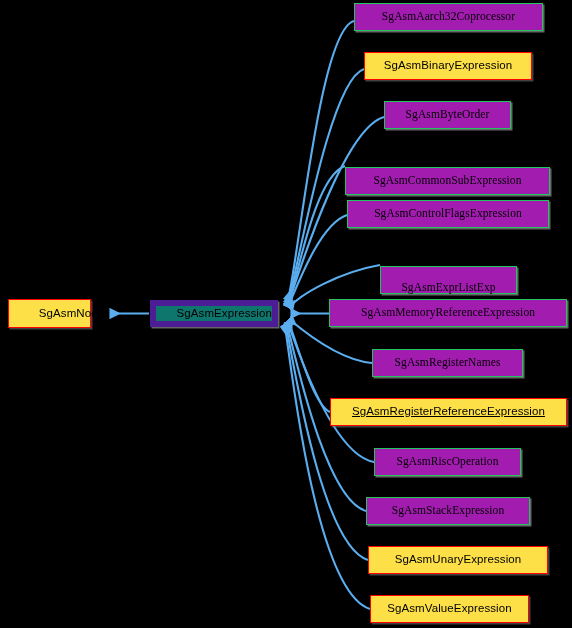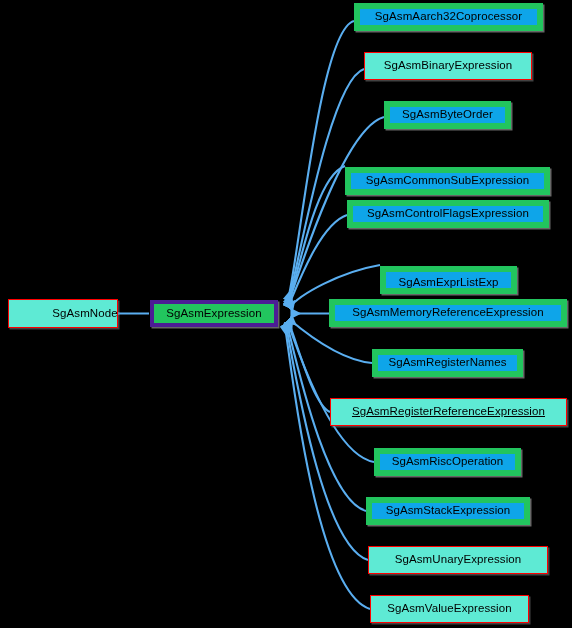--- a/index.html
+++ b/index.html
@@ -32,35 +32,37 @@
     justify-content: center;
     font-size: 11.5px;
     line-height: 1;
     color: #000000;
     white-space: nowrap;
     letter-spacing: 0.1px;
     z-index: 5;
   }
   
   .node.plain {
-    background: #0ea5e9;
-    border: 6px solid #22c55e;
+    background: #a21caf;
+    border: 1px solid #22c55e;
     box-shadow: 1.5px 1.5px 0 0 rgba(120,120,120,0.85);
+    font-family: Liberation Serif, serif;
   }
   
   .node.redline {
-    background: #5eead4;
+    background: #fde047;
     border: 1.5px solid #ff0000;
     box-shadow: 1.5px 1.5px 0 0 rgba(120,120,120,0.55);
   }
   
   .node.current {
-    background: #22c55e;
-    border: 4px solid #4c1d95;
+    background: #0f766e;
+    border: 6px solid #4c1d95;
     box-shadow: 1.5px 1.5px 0 0 rgba(120,120,120,0.85);
+    justify-content: flex-end;
   }
   .node-label {
     pointer-events: none;
   }
 </style>
 </head>
 <body>
 
 <div id="canvas">
 
@@ -85,21 +87,21 @@
       <path d="M 329 313.5 L 291 313.5" marker-end="url(#arrowL)"></path>
       <path d="M 372 363  C 338 360, 302 330, 289 319" marker-end="url(#arrowL)"></path>
       <path d="M 330 412  C 312 404, 296 338, 288 321" marker-end="url(#arrowL)"></path>
       <path d="M 374 462  C 334 455, 298 352, 288 323" marker-end="url(#arrowL)"></path>
       <path d="M 366 511  C 326 500, 296 360, 287 324" marker-end="url(#arrowL)"></path>
       <path d="M 368 560  C 322 546, 294 366, 286 325" marker-end="url(#arrowL)"></path>
       <path d="M 370 609  C 316 592, 292 372, 285 326" marker-end="url(#arrowL)"></path>
     </g>
   </svg>
 
-  <div class="node redline" id="base-node" style="left: 8px; top: 299px; width: 110px; height: 29px; padding-left: 44px;">
+  <div class="node redline" id="base-node" style="left: 8px; top: 299px; width: 83px; height: 29px; padding-left: 44px;">
     <span class="node-label">SgAsmNode</span>
   </div>
 
   <div class="node current" id="current-node" style="left: 150px; top: 300px; width: 128px; height: 27px;">
     <span class="node-label">SgAsmExpression</span>
   </div>
 
   <div id="derived-container">
       <div class="node plain" style="left: 354px; top: 3px; width: 189px; height: 28px;">
         <span class="node-label">SgAsmAarch32Coprocessor</span>

